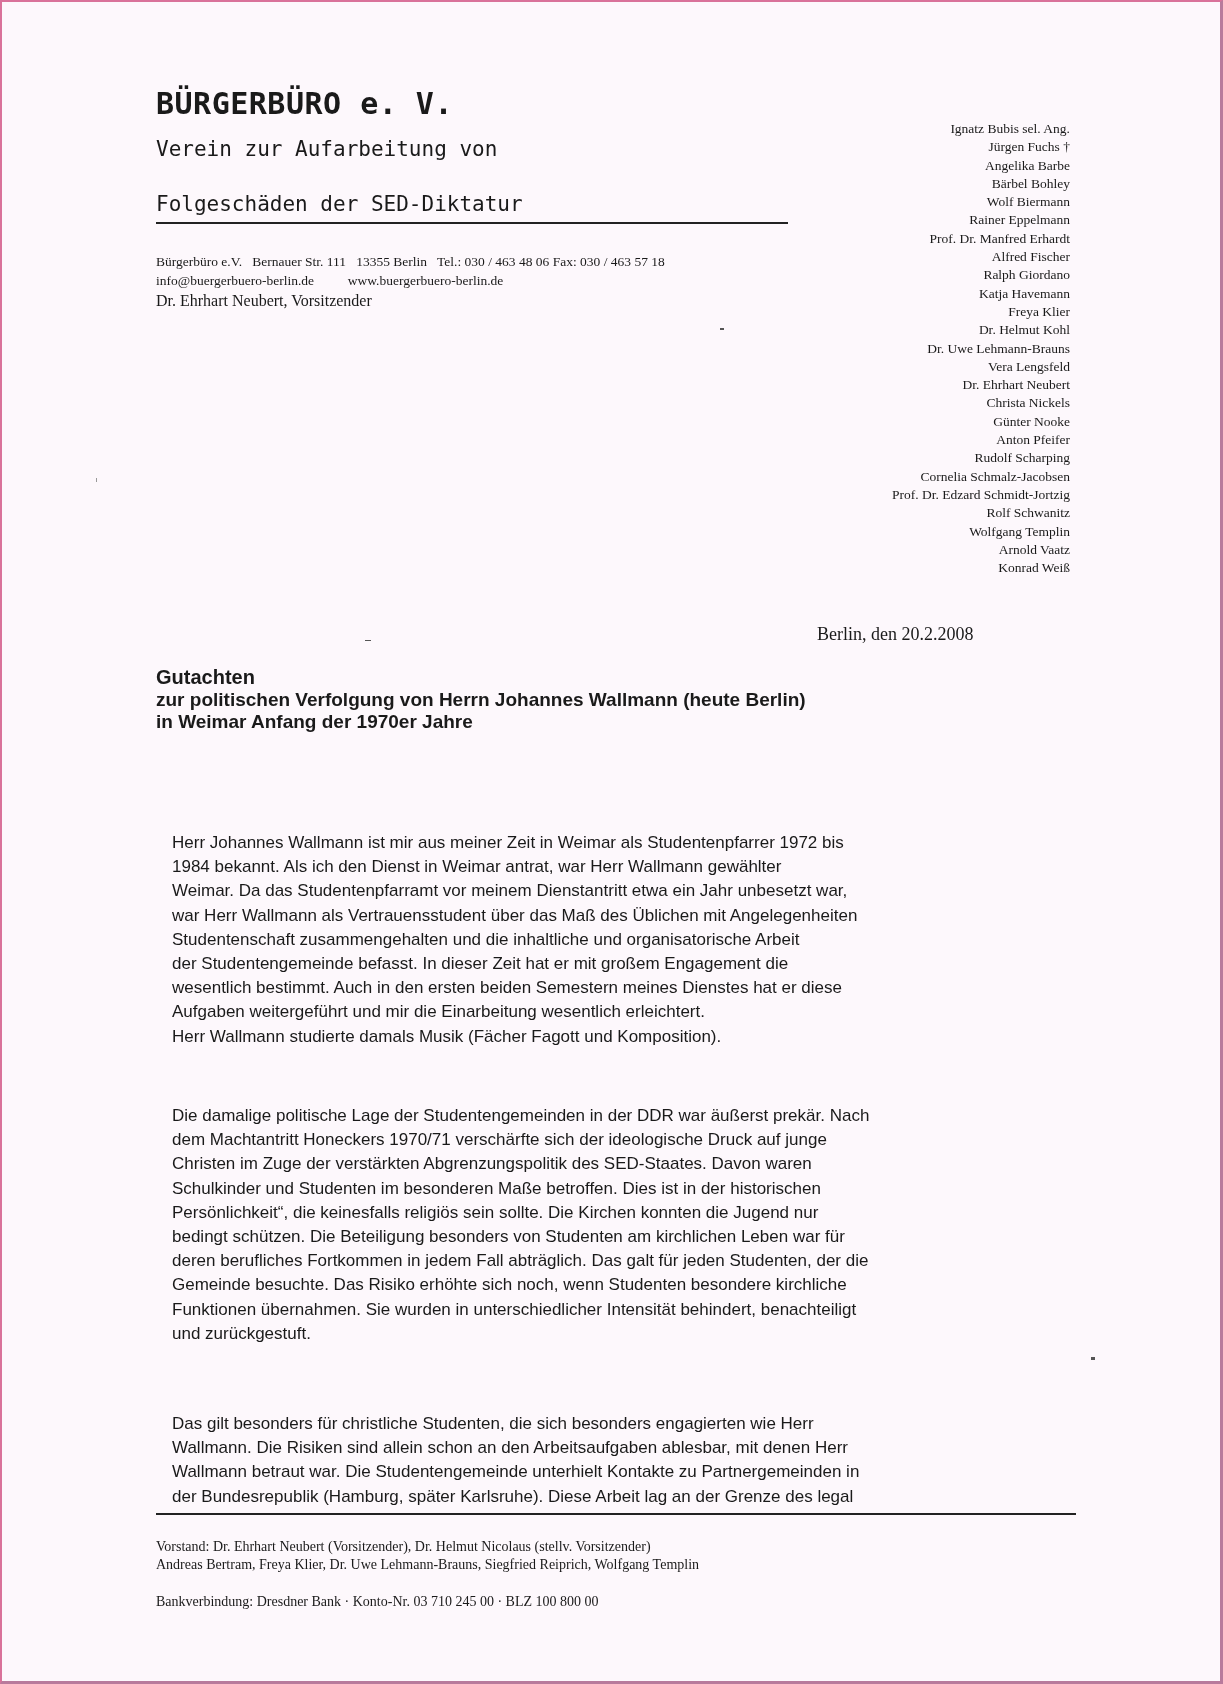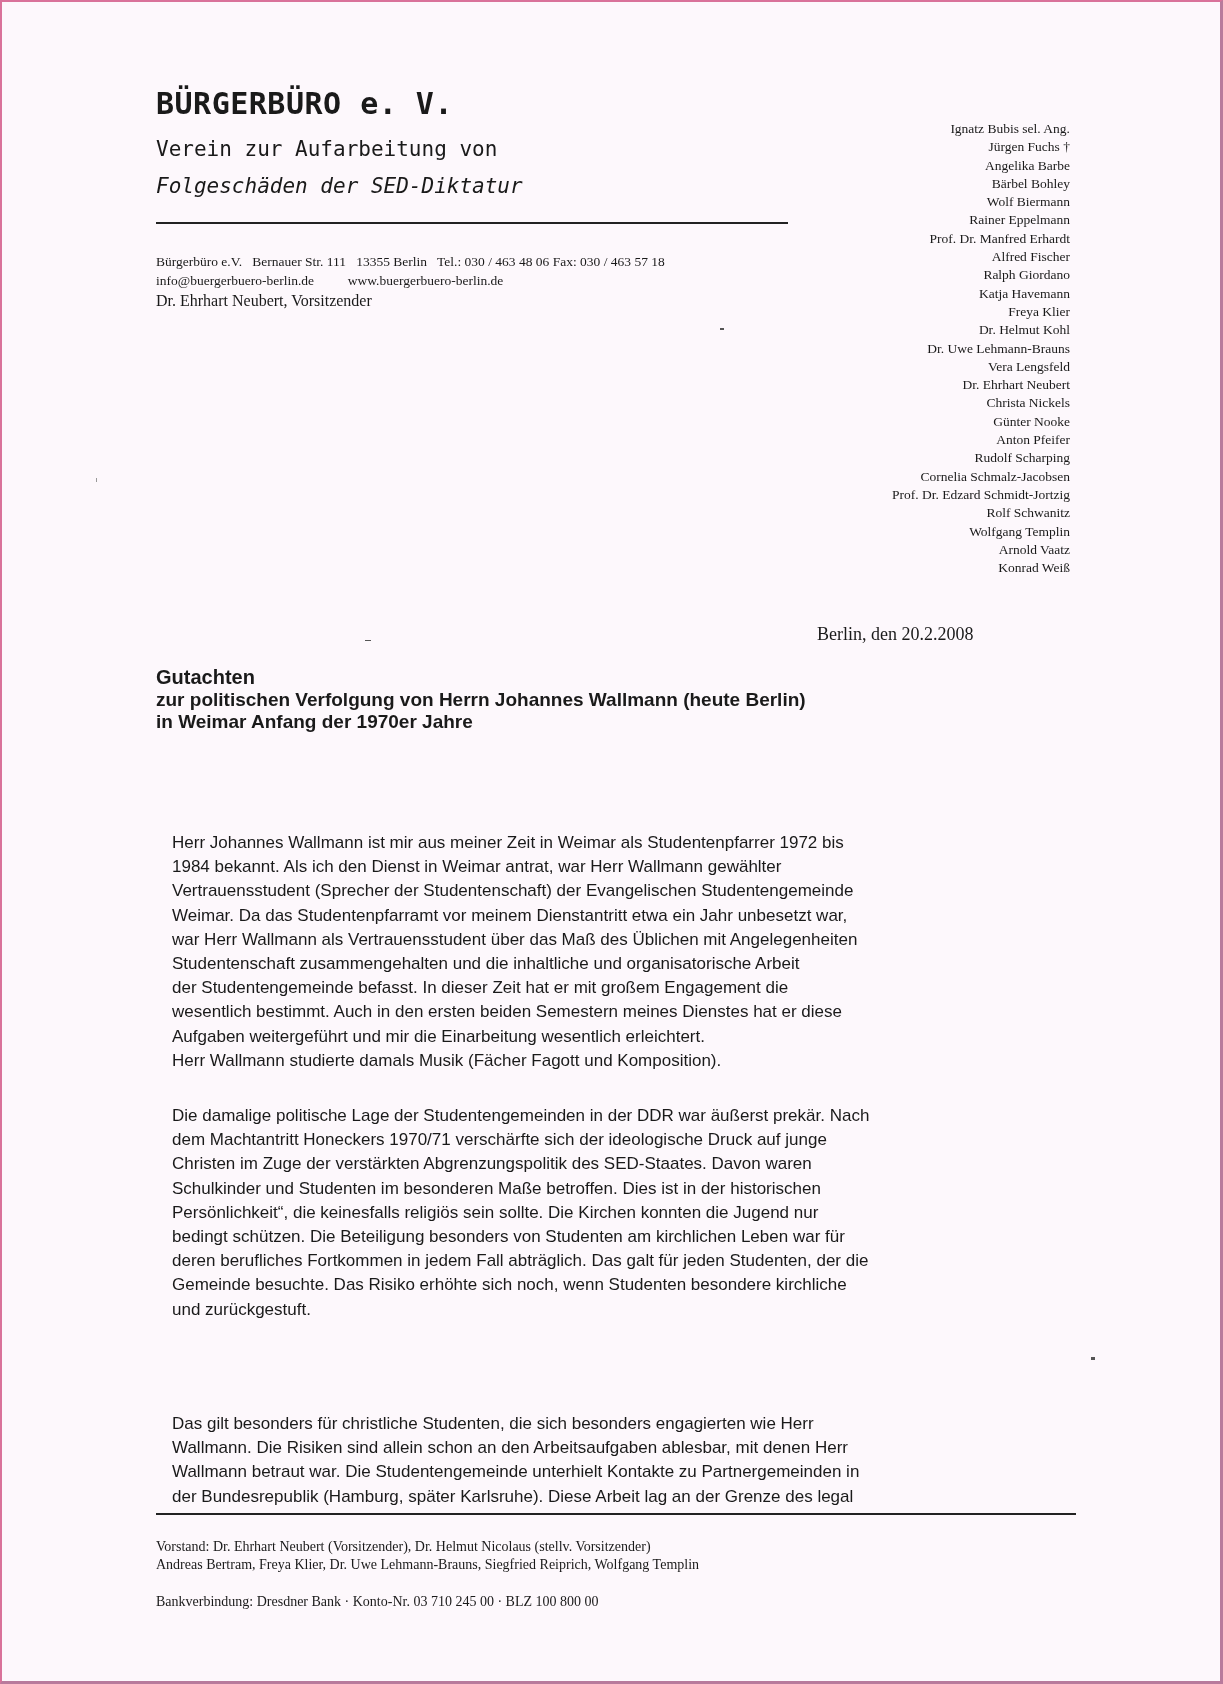--- a/index.html
+++ b/index.html
@@ -26,21 +26,21 @@
     font-family: "DejaVu Sans Mono", "Liberation Mono", monospace;
     font-size: 30px; font-weight: bold; letter-spacing: 0.5px;
     margin: 0;
   }
   .org-sub {
     position: absolute; left: 156px;
     font-family: "DejaVu Sans Mono", "Liberation Mono", monospace;
     font-size: 21px; margin: 0;
   }
   .org-sub.l1 { top: 137px; }
-  .org-sub.l2 { top: 174px; font-style: italic; }
+  .org-sub.l2 { top: 192px; }
   .hr-top {
     position: absolute; left: 156px; top: 222px; width: 632px; height: 0;
     border-top: 2px solid #222;
   }
   .addr {
     position: absolute; left: 156px; font-size: 13.5px; margin: 0; white-space: pre;
   }
   .addr.l1 { top: 254px; }
   .addr.l2 { top: 273px; }
   .chair {
@@ -128,39 +128,39 @@
 
 <div class="title-block">
   <div class="t1">Gutachten</div>
   <div>zur politischen Verfolgung von Herrn Johannes Wallmann (heute Berlin)</div>
   <div>in Weimar Anfang der 1970er Jahre</div>
 </div>
 
 <p class="body-text p1">
   <span class="ln">Herr Johannes Wallmann ist mir aus meiner Zeit in Weimar als Studentenpfarrer 1972 bis</span>
   <span class="ln">1984 bekannt. Als ich den Dienst in Weimar antrat, war Herr Wallmann gewählter</span>
-  <span class="ln">Vertrauensstudent (Sprecher der Studentenschaft) der Evangelischen Studentengemeinde</span>
   <span class="ln">Weimar. Da das Studentenpfarramt vor meinem Dienstantritt etwa ein Jahr unbesetzt war,</span>
   <span class="ln">war Herr Wallmann als Vertrauensstudent über das Maß des Üblichen mit Angelegenheiten</span>
   <span class="ln">Studentenschaft zusammengehalten und die inhaltliche und organisatorische Arbeit</span>
   <span class="ln">der Studentengemeinde befasst. In dieser Zeit hat er mit großem Engagement die</span>
   <span class="ln">wesentlich bestimmt. Auch in den ersten beiden Semestern meines Dienstes hat er diese</span>
   <span class="ln">Aufgaben weitergeführt und mir die Einarbeitung wesentlich erleichtert.</span>
   <span class="ln">Herr Wallmann studierte damals Musik (Fächer Fagott und Komposition).</span>
 </p>
 
 <p class="body-text p2">
   <span class="ln">Die damalige politische Lage der Studentengemeinden in der DDR war äußerst prekär. Nach</span>
   <span class="ln">dem Machtantritt Honeckers 1970/71 verschärfte sich der ideologische Druck auf junge</span>
   <span class="ln">Christen im Zuge der verstärkten Abgrenzungspolitik des SED-Staates. Davon waren</span>
   <span class="ln">Schulkinder und Studenten im besonderen Maße betroffen. Dies ist in der historischen</span>
   <span class="ln">Persönlichkeit“, die keinesfalls religiös sein sollte. Die Kirchen konnten die Jugend nur</span>
   <span class="ln">bedingt schützen. Die Beteiligung besonders von Studenten am kirchlichen Leben war für</span>
   <span class="ln">deren berufliches Fortkommen in jedem Fall abträglich. Das galt für jeden Studenten, der die</span>
   <span class="ln">Gemeinde besuchte. Das Risiko erhöhte sich noch, wenn Studenten besondere kirchliche</span>
+  <span class="ln">Funktionen übernahmen. Sie wurden in unterschiedlicher Intensität behindert, benachteiligt</span>
   <span class="ln">und zurückgestuft.</span>
 </p>
 
 <p class="body-text p3">
   <span class="ln">Das gilt besonders für christliche Studenten, die sich besonders engagierten wie Herr</span>
   <span class="ln">Wallmann. Die Risiken sind allein schon an den Arbeitsaufgaben ablesbar, mit denen Herr</span>
   <span class="ln">Wallmann betraut war. Die Studentengemeinde unterhielt Kontakte zu Partnergemeinden in</span>
   <span class="ln">der Bundesrepublik (Hamburg, später Karlsruhe). Diese Arbeit lag an der Grenze des legal</span>
 </p>
 

